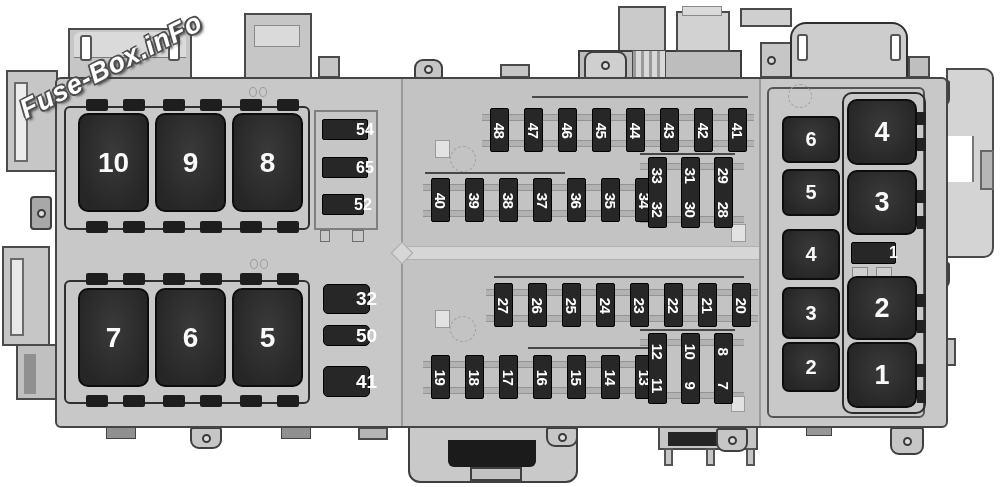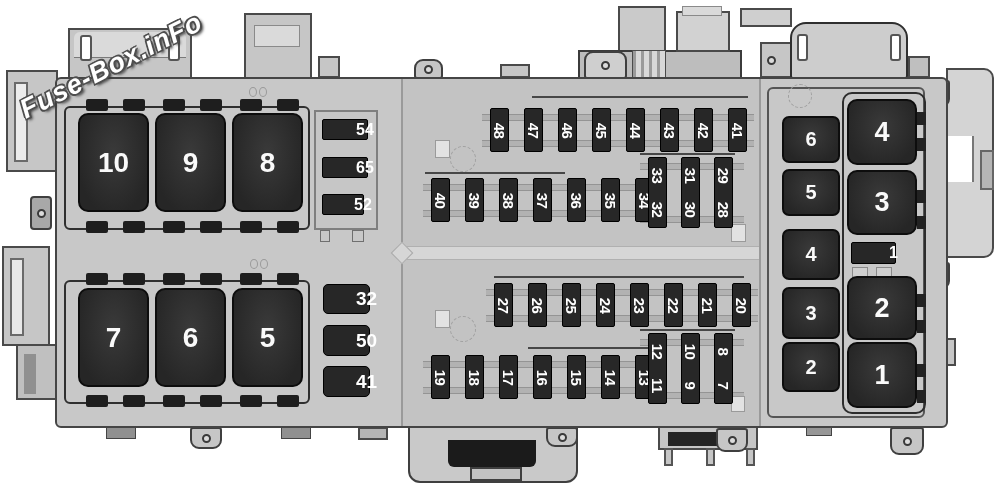--- a/index.html
+++ b/index.html
@@ -178,21 +178,21 @@
   <div class="relay z4" style="left:232px;top:288px;width:71px;height:99px;font-size:28px;">5</div>
 
   <div class="abs z3" style="left:314px;top:110px;width:64px;height:120px;border:2px solid #7f7f7f;background:#c6c6c6;"></div>
   <div class="minifuse z4" style="left:322px;top:119px;width:46px;height:21px;font-size:16px;">54</div>
   <div class="minifuse z4" style="left:322px;top:157px;width:46px;height:21px;font-size:16px;">65</div>
   <div class="minifuse z4" style="left:322px;top:194px;width:27px;height:21px;font-size:16px;">52</div>
   <div class="mark z4" style="left:320px;top:230px;width:10px;height:12px;"></div>
   <div class="mark z4" style="left:352px;top:230px;width:12px;height:12px;"></div>
 
   <div class="minifuse z4" style="left:323px;top:284px;width:47px;height:30px;font-size:19px;border-radius:5px;">32</div>
-  <div class="minifuse z4" style="left:323px;top:325px;width:47px;height:31px;font-size:19px;border-radius:5px;">50</div>
+  <div class="minifuse z4" style="left:323px;top:325px;width:47px;height:21px;font-size:19px;border-radius:5px;">50</div>
   <div class="minifuse z4" style="left:323px;top:366px;width:47px;height:31px;font-size:19px;border-radius:5px;">41</div>
 
   <div class="cmark z4" style="left:249px;top:87px;width:8px;height:10px;"></div>
   <div class="cmark z4" style="left:259px;top:87px;width:8px;height:10px;"></div>
   <div class="cmark z4" style="left:250px;top:259px;width:8px;height:10px;"></div>
   <div class="cmark z4" style="left:260px;top:259px;width:8px;height:10px;"></div>
 
   <div class="rail z3" style="left:482px;top:114px;width:272px;"></div>
   <div class="rail z3" style="left:482px;top:140px;width:272px;"></div>
   <div class="rail z3" style="left:423px;top:184px;width:240px;"></div>

